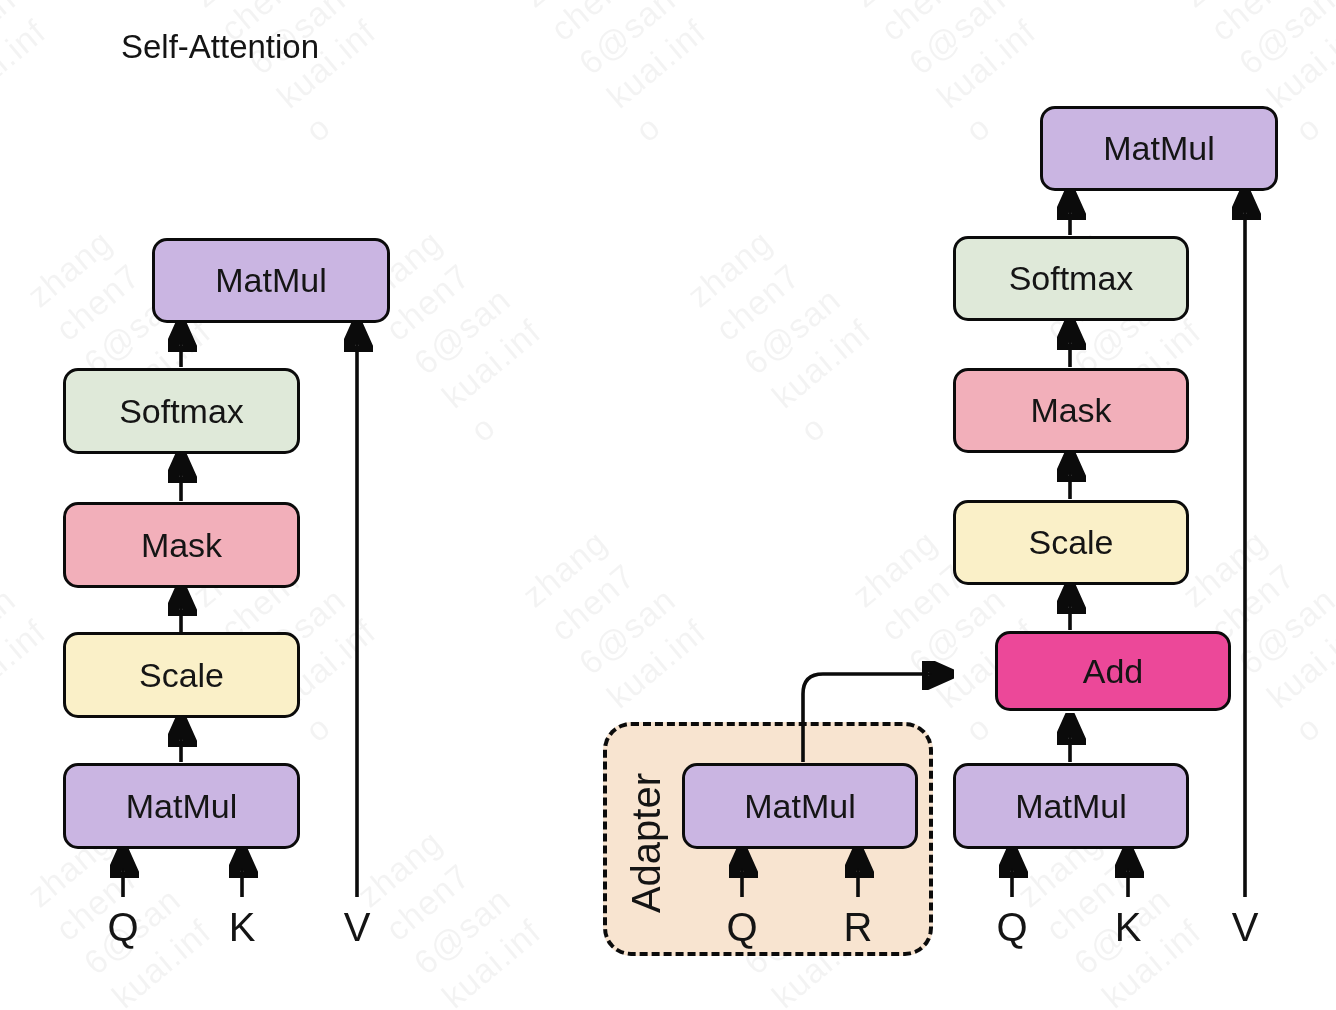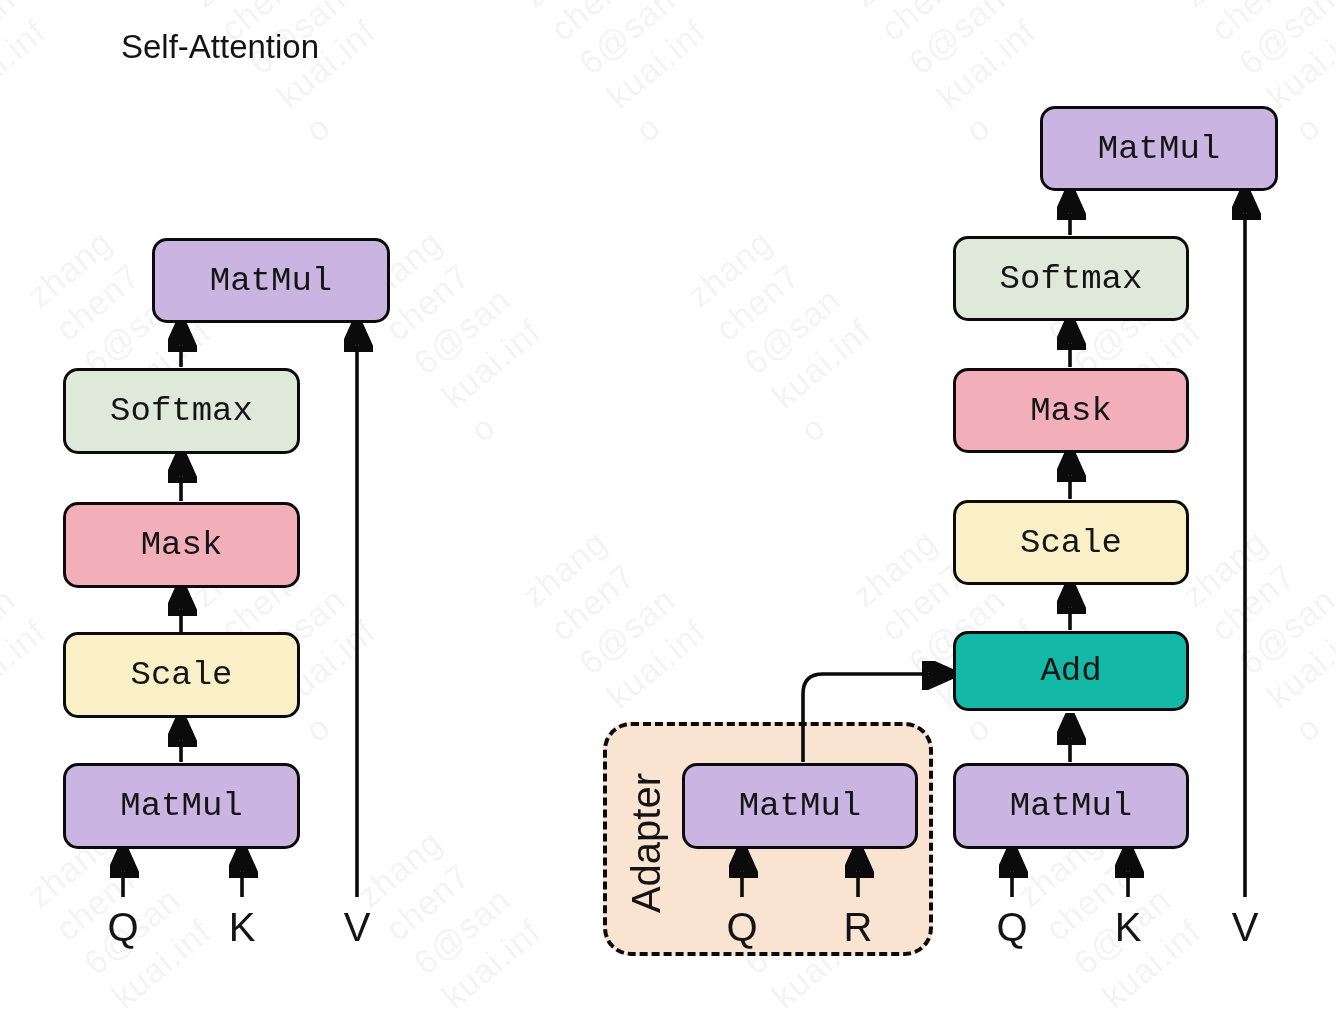--- a/index.html
+++ b/index.html
@@ -14,21 +14,21 @@
     color:#000000; opacity:0.045; transform:rotate(-40deg); white-space:pre;
     pointer-events:none;
   }
   
   .title { position:absolute; font-size:33px; text-align:center; z-index:4; }
   
   .node {
     position:absolute; box-sizing:border-box; z-index:3;
     border:3.6px solid #0b0b0b; border-radius:15px;
     display:flex; align-items:center; justify-content:center;
-    font-size:34px; color:#151515;font-family:Liberation Mono, monospace;
+    font-size:34px; color:#151515;
   }
   
   .adapter-box {
     position:absolute; box-sizing:border-box; z-index:1;
     border:4.6px dashed #0b0b0b; border-radius:28px;
   }
   .adapter-label {
     position:absolute; z-index:2; width:220px; height:48px; line-height:48px;
     text-align:center; font-size:40px; transform:rotate(-90deg);
   }
@@ -179,21 +179,21 @@
   <div class="node" style="left: 63px; top: 763px; width: 237px; height: 86px; background: rgb(202, 181, 226);">MatMul</div>
 
   <div class="io-label" style="left:88px; top:904px;">Q</div>
   <div class="io-label" style="left:207px; top:904px;">K</div>
   <div class="io-label" style="left:322px; top:904px;">V</div>
 
   <div class="node" style="left: 1040px; top: 106px; width: 238px; height: 85px; background: rgb(202, 181, 226);">MatMul</div>
   <div class="node" style="left: 953px; top: 236px; width: 236px; height: 85px; background: rgb(223, 233, 217);">Softmax</div>
   <div class="node" style="left: 953px; top: 368px; width: 236px; height: 85px; background: rgb(242, 175, 186);">Mask</div>
   <div class="node" style="left: 953px; top: 500px; width: 236px; height: 85px; background: rgb(250, 240, 200);">Scale</div>
-  <div class="node" style="left: 953px; top: 631px; width: 236px; height: 80px; background: #14b8a6;">Add</div>
+  <div class="node" style="left: 995px; top: 631px; width: 236px; height: 80px; background: #ec4899;">Add</div>
   <div class="node" style="left: 953px; top: 763px; width: 236px; height: 86px; background: rgb(202, 181, 226);">MatMul</div>
 
   <div class="node" style="left: 682px; top: 763px; width: 236px; height: 86px; background: rgb(202, 181, 226);">MatMul</div>
 
   <div class="io-label" style="left:707px; top:904px;">Q</div>
   <div class="io-label" style="left:823px; top:904px;">R</div>
   <div class="io-label" style="left:977px; top:904px;">Q</div>
   <div class="io-label" style="left:1093px; top:904px;">K</div>
   <div class="io-label" style="left:1210px; top:904px;">V</div>
 

